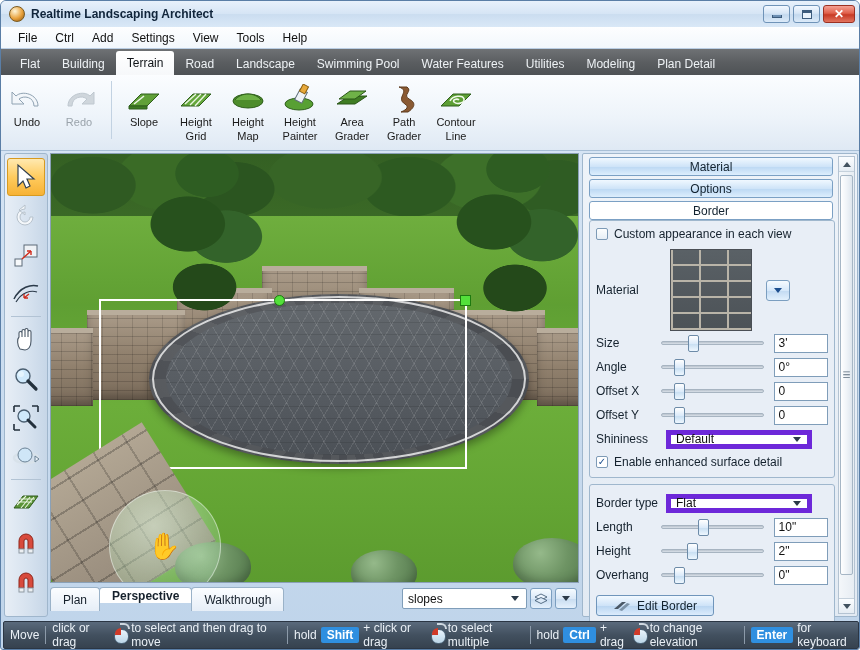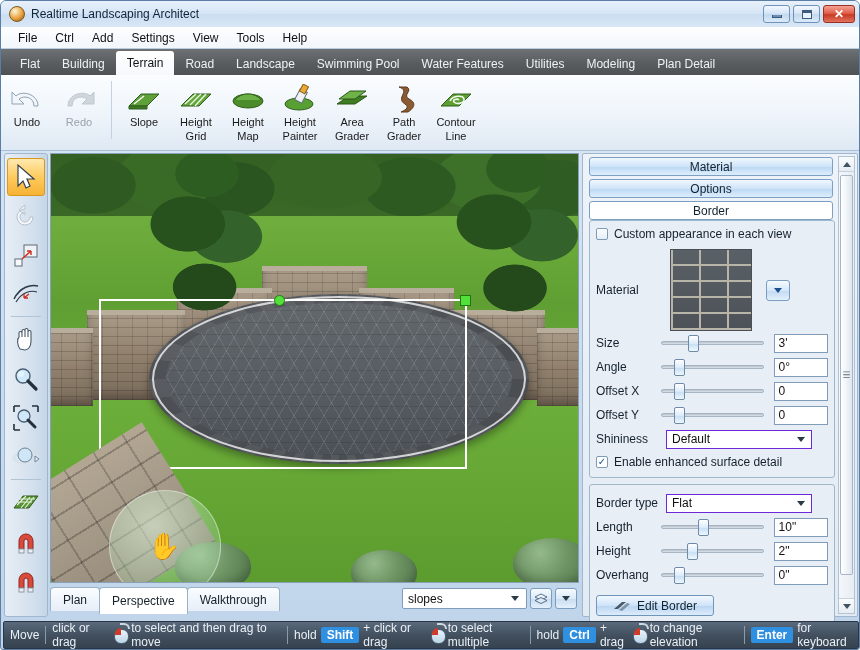--- a/index.html
+++ b/index.html
@@ -25,21 +25,21 @@
     background: linear-gradient(180deg,#e8f1fb 0%, #d6e5f5 48%, #cbddf0 52%, #d9e8f7 100%);
     display:flex; align-items:center;
   }
   .title-icon {
     width:16px; height:16px; margin-left:8px; margin-right:6px;
     border-radius:50%;
     background: radial-gradient(circle at 35% 30%, #fff6d8, #e8a13c 55%, #8a5412 100%);
     border:1px solid #7a5a20;
     flex:none;
   }
-  .title-text { font-size:12px; color:#10243a; font-weight:normal; }
+  .title-text { font-size:12px; color:#10243a; font-weight:bold; }
   .win-buttons { position:absolute; right:6px; top:4px; display:flex; gap:3px; }
   .winbtn {
     width:27px; height:18px; border-radius:3px;
     border:1px solid #6f93b8;
     background: linear-gradient(180deg,#f2f8ff 0%, #d7e6f6 45%, #c3d8ee 55%, #dceaf9 100%);
     display:flex; align-items:center; justify-content:center;
   }
   .winbtn.close {
     width:32px;
     border:1px solid #9b3022;
@@ -222,21 +222,21 @@
     display:flex; align-items:flex-start; padding-top:2px;
   }
   .vtab {
     height:24px; padding:0 12px; display:flex; align-items:center;
     font-size:12px; color:#16212c;
     background: linear-gradient(180deg,#fbfdff 0%, #e6eef7 100%);
     border:1px solid #9ab2c8; border-bottom:none;
     border-radius:4px 4px 0 0; margin-right:-1px;
   }
   .vtab.active {
-    height:27px; background:#ffffff; font-weight:normal;text-align:right;
+    height:16px; background:#ffffff; font-weight:bold;text-align:right;
   }
   .view-select {
     position:absolute; right:52px; top:3px; width:125px; height:21px;
     background:#fff; border:1px solid #7f9db9; border-radius:2px;
     display:flex; align-items:center; padding-left:5px; font-size:12px; color:#111;
   }
   .caret { width:0;height:0;border-left:4px solid transparent;border-right:4px solid transparent;border-top:5px solid #2b3a49; }
   .sq-btn {
     position:absolute; top:3px; width:22px; height:21px;
     border:1px solid #7b9ec0; border-radius:3px;
@@ -302,21 +302,21 @@
     position:absolute; top:-7px; width:11px; height:17px; border-radius:2px;
     border:1px solid #6d8ba8;
     background: linear-gradient(180deg,#ffffff 0%, #dcebfa 50%, #c7deF2 52%, #eef7ff 100%);
   }
   .numbox {
     margin-left:10px; width:58px; height:19px;
     background:#fff; border:1px solid #7f9db9;
     display:flex; align-items:center; padding-left:4px; font-size:12px; color:#111;
   }
   .selectbox {
-    width:146px; height:19px; background:#fff; border:1px solid #6d28d9;
+    width:146px; height:19px; background:#fff; border:5px solid #6d28d9;
     display:flex; align-items:center; padding-left:5px; font-size:12px; color:#111;
     position:relative;
   }
   .selectbox .caret { position:absolute; right:6px; }
   .editbtn {
     margin-top:8px; width:118px; height:21px; border-radius:3px;
     border:1px solid #6f95bb;
     background: linear-gradient(180deg,#f2f9ff 0%, #cfe3f8 50%, #b9d5f1 52%, #dcecfc 100%);
     display:flex; align-items:center; justify-content:center; gap:6px;
     font-size:12px; color:#12222f;

